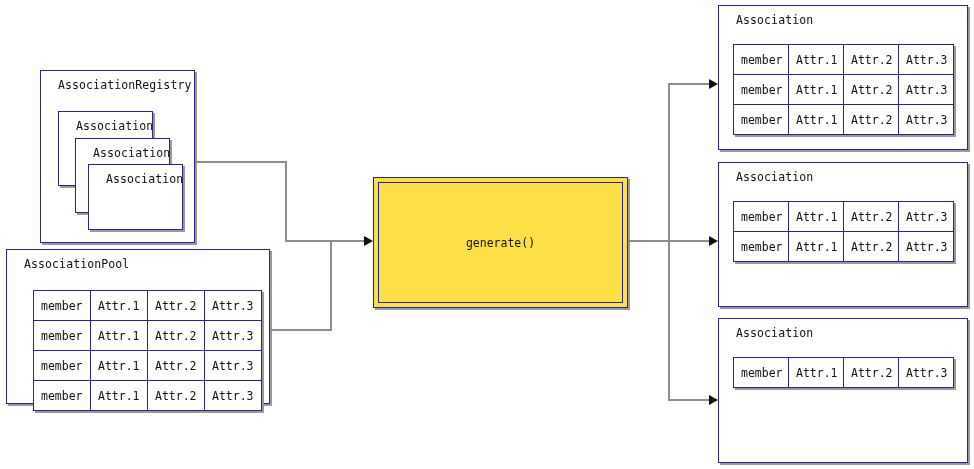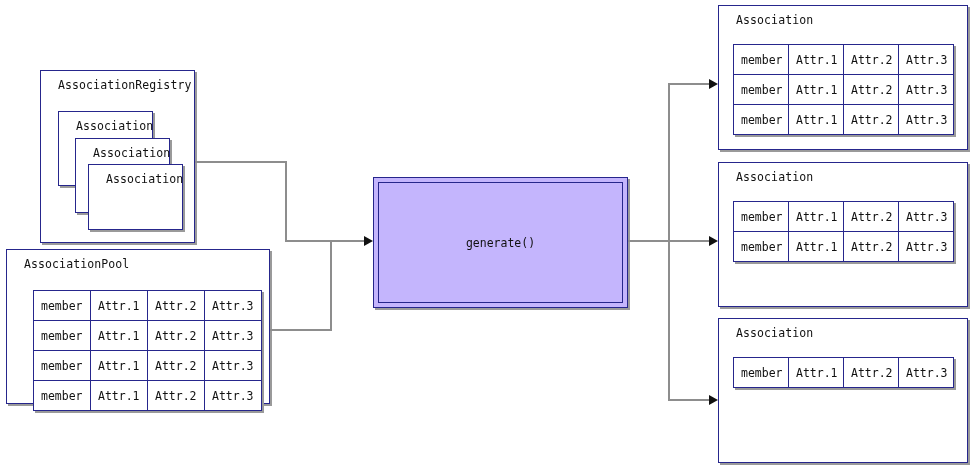--- a/index.html
+++ b/index.html
@@ -29,21 +29,21 @@
     font-size: 11.5px;
     color: #111111;
     letter-spacing: 0.1px;
     white-space: nowrap;
   }
   
   .proc-outer {
     position: absolute;
     box-sizing: border-box;
     border: 1px solid #26268c;
-    background: #c4b5fd;
+    background: #fde047;
     box-shadow: 2px 2px 0 0 #9a9a9a;
   }
   .proc-inner {
     position: absolute;
     left: 4px;
     top: 4px;
     right: 4px;
     bottom: 4px;
     box-sizing: border-box;
     border: 1px solid #26268c;

